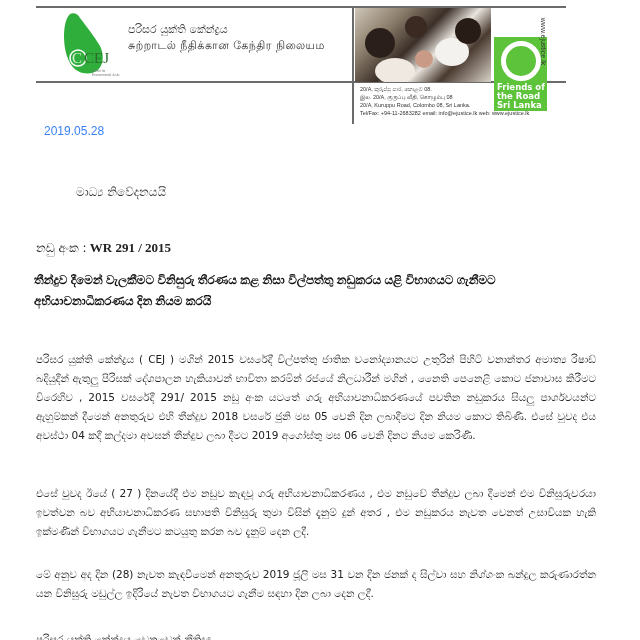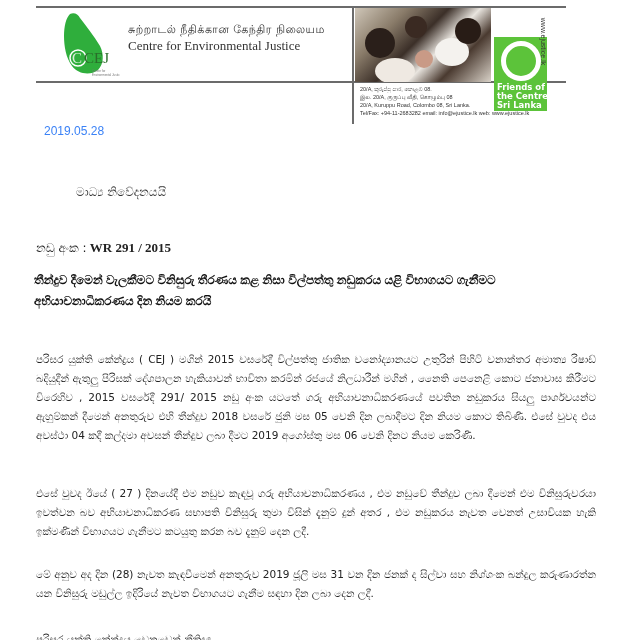--- a/index.html
+++ b/index.html
@@ -62,38 +62,38 @@
   <svg width="62" height="70" viewBox="0 0 62 70">
     <path d="M12 4 C16 2 20 4 22 8 C28 16 36 26 42 36 C46 44 46 54 40 60 C32 66 20 64 14 56 C8 48 6 36 6 26 C6 16 8 8 12 4 Z" fill="#2fae3c"></path>
     <circle cx="20" cy="48" r="8" fill="none" stroke="#ffffff" stroke-width="1.5"></circle>
     <text x="14" y="53" font-family="Liberation Serif, serif" font-size="15" fill="#d8f0d8">C</text>
     <text x="26" y="53" font-family="Liberation Serif, serif" font-size="15" fill="#2a6d2a">CEJ</text>
     <text x="34" y="62" font-size="3" fill="#777">Centre for</text>
     <text x="34" y="66" font-size="3" fill="#777">Environmental Justice</text>
   </svg>
 </div>
 <div class="cej-text">
+  <div class="cej-si">පරිසර යුක්ති කේන්ද්‍රය</div>
   <div class="cej-ta">சுற்றாடல் நீதிக்கான கேந்திர நிலையம</div>
-  <div class="cej-en">Centre for Environmental Justice</div>
 </div>
 
 <div class="photo">
   <div class="blob" style="left:10px;top:20px;width:30px;height:30px;background:#2a1f1a;"></div>
   <div class="blob" style="left:50px;top:8px;width:22px;height:22px;background:#3a2a22;"></div>
   <div class="blob" style="left:80px;top:30px;width:34px;height:28px;background:#f4f2ee;"></div>
   <div class="blob" style="left:100px;top:10px;width:26px;height:26px;background:#281c16;"></div>
   <div class="blob" style="left:20px;top:50px;width:40px;height:26px;background:#efe9e2;"></div>
   <div class="blob" style="left:60px;top:42px;width:18px;height:18px;background:#c99a86;"></div>
 </div>
 
 <div class="foe">
   <div class="foe-ring"></div>
   <div class="foe-text">
     <div>Friends of</div>
-    <div>the Centre</div>
+    <div>the Road</div>
     <div>Sri Lanka</div>
   </div>
 </div>
 <div class="foe-url">
   <span>www.ejustice.lk</span>
 </div>
 
 <div class="address">
   <div>20/A, කුරුප්පු පාර, කොළඹ 08.</div>
   <div>இல. 20/A, குருப்பு வீதி, கொழும்பு 08</div>

